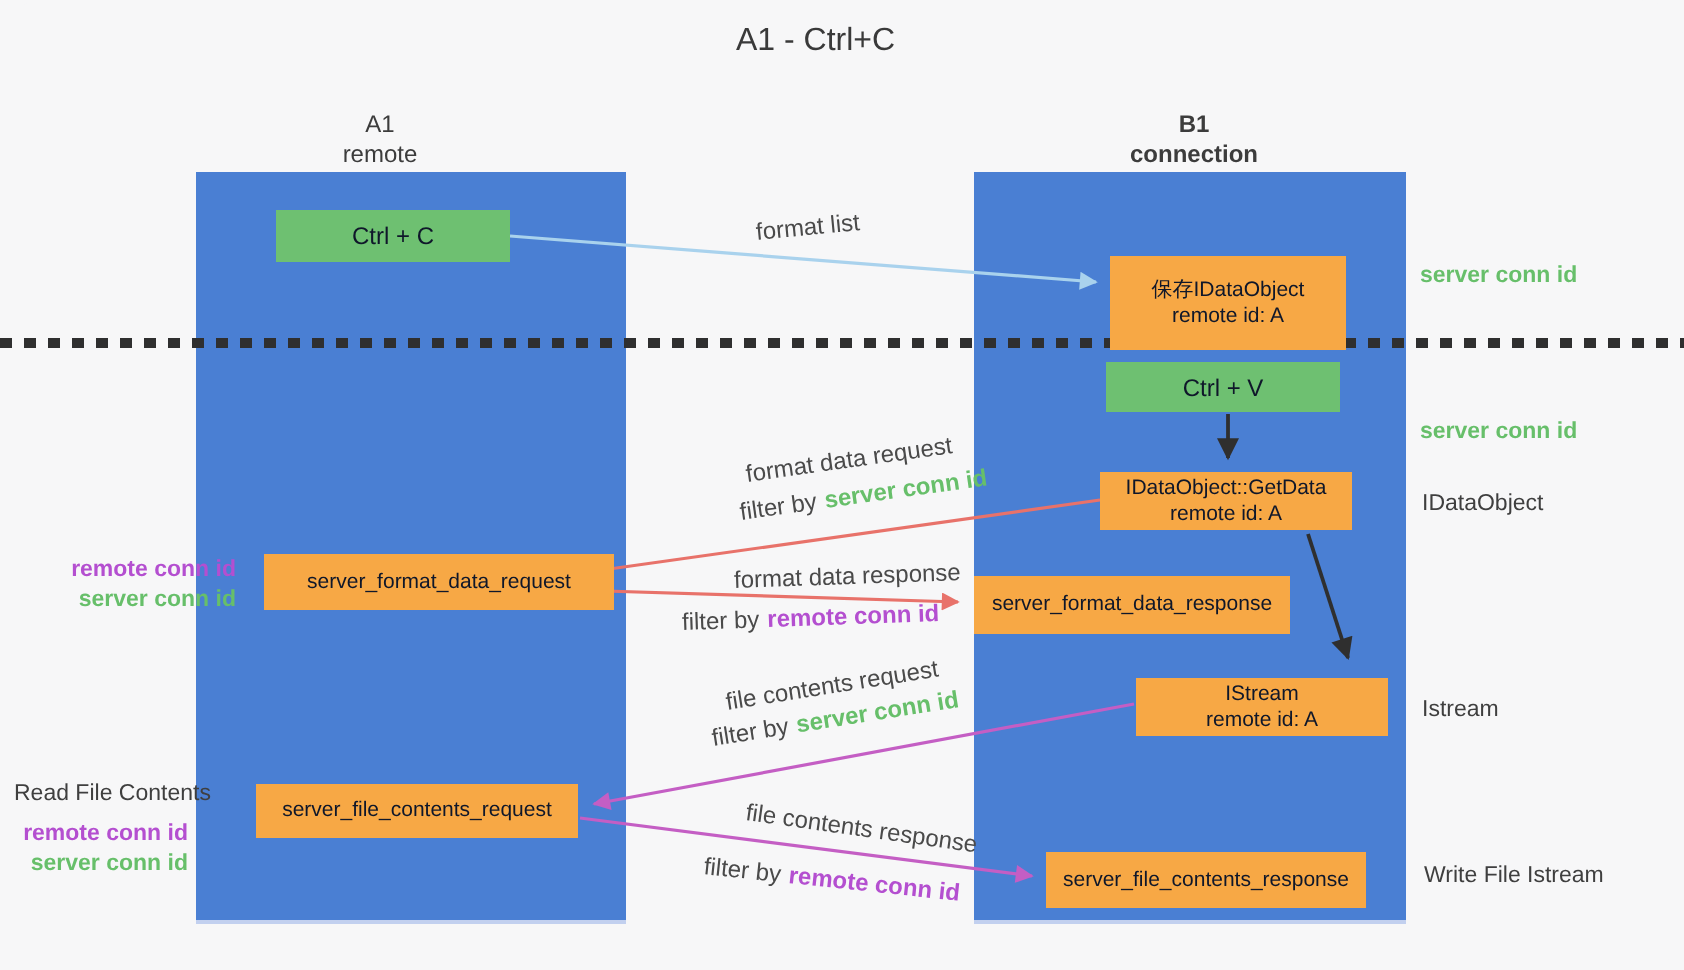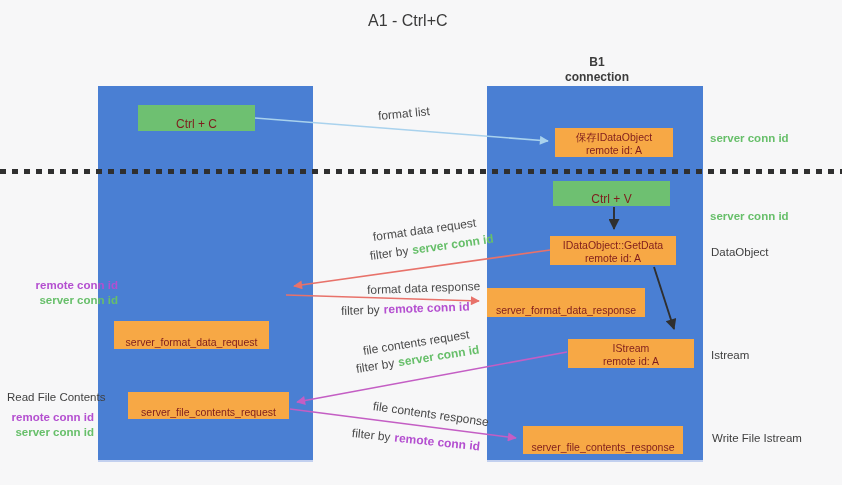--- a/index.html
+++ b/index.html
@@ -13,22 +13,22 @@
   .lane-header{top:55px;width:120px;text-align:center;font-size:12px;line-height:15px;color:#3c3c3c;}
   .lane{
     top:86px;height:376px;background:var(--lane-blue,#4a7fd3);
     border-bottom:2px solid #c2d0ef;box-sizing:border-box;
   }
   .divider{
     left:0;top:169px;width:842px;height:5px;
     background:repeating-linear-gradient(90deg,var(--black-arrow,#2b2b2b) 0 6px,transparent 6px 12px);
   }
   .node{
-    display:flex;flex-direction:column;align-items:center;justify-content:flex-end;
-    color:#7f1d1d;text-align:center;box-sizing:border-box;
+    display:flex;flex-direction:column;align-items:center;justify-content:center;
+    color:#0f172a;text-align:center;box-sizing:border-box;
   }
   .node.green{background:var(--green-box,#6ec071);font-size:12px;}
   .node.orange{background:var(--orange-box,#f7a845);font-size:10.5px;line-height:13px;}
   .edge-label{font-size:12px;color:#4a4a4a;white-space:nowrap;transform-origin:left center;}
   .side-label{font-size:11.5px;color:#3f3f3f;white-space:nowrap;}
   .side-label.bold{font-weight:bold;}
   .green-text{color:var(--green-text,#67bf6a);font-weight:bold;}
   .purple-text{color:var(--purple-text,#b44fd0);font-weight:bold;}
   .right-align{text-align:right;}
   svg.overlay{position:absolute;left:0;top:0;pointer-events:none;}
@@ -44,20 +44,24 @@
 </style>
 </head>
 <body>
 
 <div class="canvas">
 
   <div class="abs title">
     <div>A1 - Ctrl+C</div>
   </div>
 
+  <div class="abs lane-header" style="left:130px;">
+    <div>A1</div>
+    <div>remote</div>
+  </div>
   <div class="abs lane-header" style="left:537px;font-weight:bold;">
     <div>B1</div>
     <div>connection</div>
   </div>
 
   <div class="abs lane" style="left:98px;width:215px;"></div>
   <div class="abs lane" style="left:487px;width:216px;"></div>
 
   <div class="abs divider"></div>
 
@@ -82,35 +86,35 @@
     <line class="ln-salmon" x1="550" y1="250" x2="294" y2="286" marker-end="url(#ah-salmon)"></line>
     <line class="ln-salmon" x1="286" y1="295" x2="479" y2="301" marker-end="url(#ah-salmon)"></line>
     <line class="ln-magenta" x1="567" y1="352" x2="297" y2="402" marker-end="url(#ah-magenta)"></line>
     <line class="ln-magenta" x1="290" y1="409" x2="516" y2="438" marker-end="url(#ah-magenta)"></line>
   </svg>
 
   <div class="abs node green" style="left:138px;top:105px;width:117px;height:26px;">
     <div>Ctrl + C</div>
   </div>
 
-  <div class="abs node orange" style="left:555px;top:128px;width:118px;height:29px;">
+  <div class="abs node orange" style="left:555px;top:128px;width:118px;height:47px;">
     <div>保存IDataObject</div>
     <div>remote id: A</div>
   </div>
 
   <div class="abs node green" style="left:553px;top:181px;width:117px;height:25px;">
     <div>Ctrl + V</div>
   </div>
 
   <div class="abs node orange" style="left:550px;top:236px;width:126px;height:29px;">
     <div>IDataObject::GetData</div>
     <div>remote id: A</div>
   </div>
 
-  <div class="abs node orange" style="left:114px;top:277px;width:155px;height:28px;margin-top:44px;">
+  <div class="abs node orange" style="left:132px;top:277px;width:175px;height:28px;">
     <div>server_format_data_request</div>
   </div>
 
   <div class="abs node orange" style="left:487px;top:288px;width:158px;height:29px;">
     <div>server_format_data_response</div>
   </div>
 
   <div class="abs node orange" style="left:568px;top:339px;width:126px;height:29px;">
     <div>IStream</div>
     <div>remote id: A</div>
@@ -141,21 +145,21 @@
     <span class="gap">filter by</span><span class="green-text">server conn id</span>
   </div>
 
   <div class="abs edge-label" style="left:373px;top:399px;transform:rotate(8deg);">file contents response</div>
   <div class="abs edge-label" style="left:352px;top:426px;transform:rotate(6deg);">
     <span class="gap">filter by</span><span class="purple-text">remote conn id</span>
   </div>
 
   <div class="abs side-label bold green-text" style="left:710px;top:132px;">server conn id</div>
   <div class="abs side-label bold green-text" style="left:710px;top:210px;">server conn id</div>
-  <div class="abs side-label" style="left:711px;top:246px;">DataObject</div>
+  <div class="abs side-label" style="left:711px;top:246px;">IDataObject</div>
   <div class="abs side-label" style="left:711px;top:349px;">Istream</div>
   <div class="abs side-label" style="left:712px;top:432px;">Write File Istream</div>
 
   <div class="abs side-label bold purple-text right-align" style="left:18px;top:279px;width:100px;">remote conn id</div>
   <div class="abs side-label bold green-text right-align" style="left:18px;top:294px;width:100px;">server conn id</div>
   <div class="abs side-label" style="left:7px;top:391px;">Read File Contents</div>
   <div class="abs side-label bold purple-text right-align" style="left:0px;top:411px;width:94px;">remote conn id</div>
   <div class="abs side-label bold green-text right-align" style="left:0px;top:426px;width:94px;">server conn id</div>
 
 </div>

